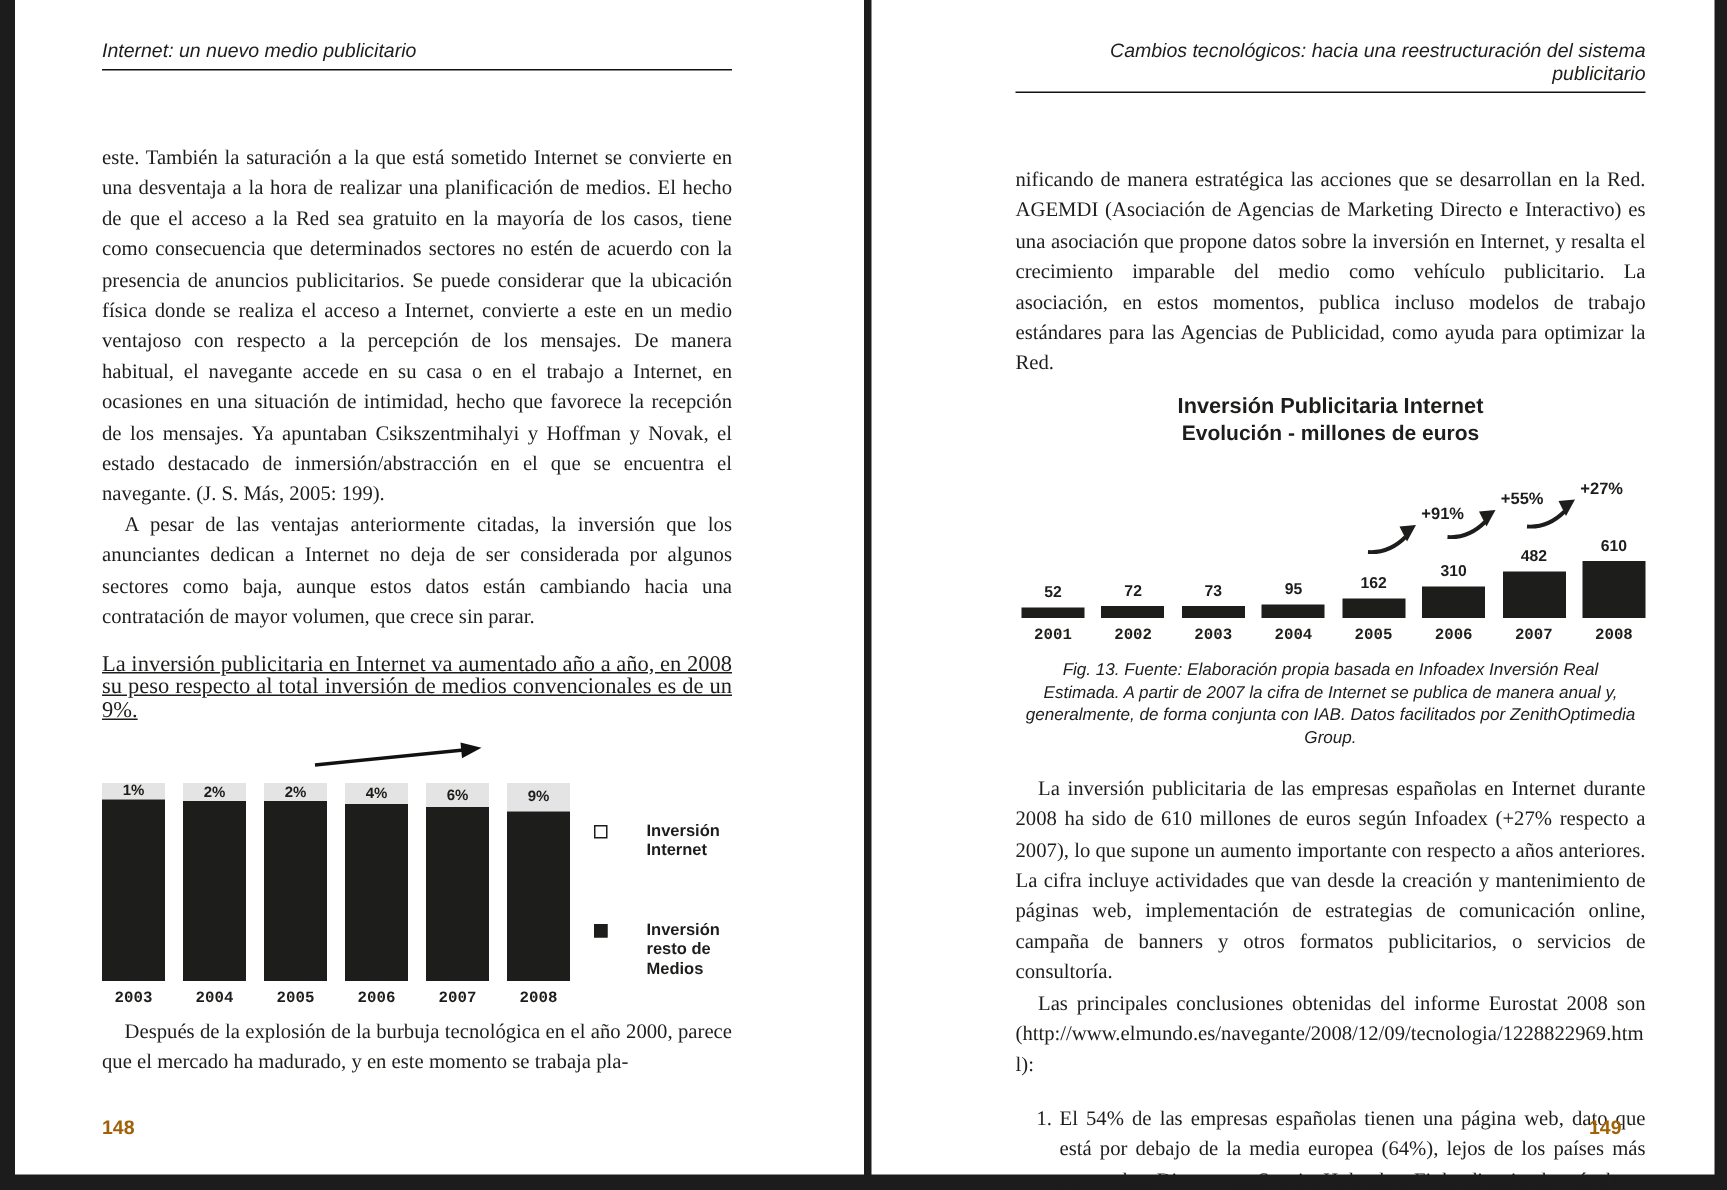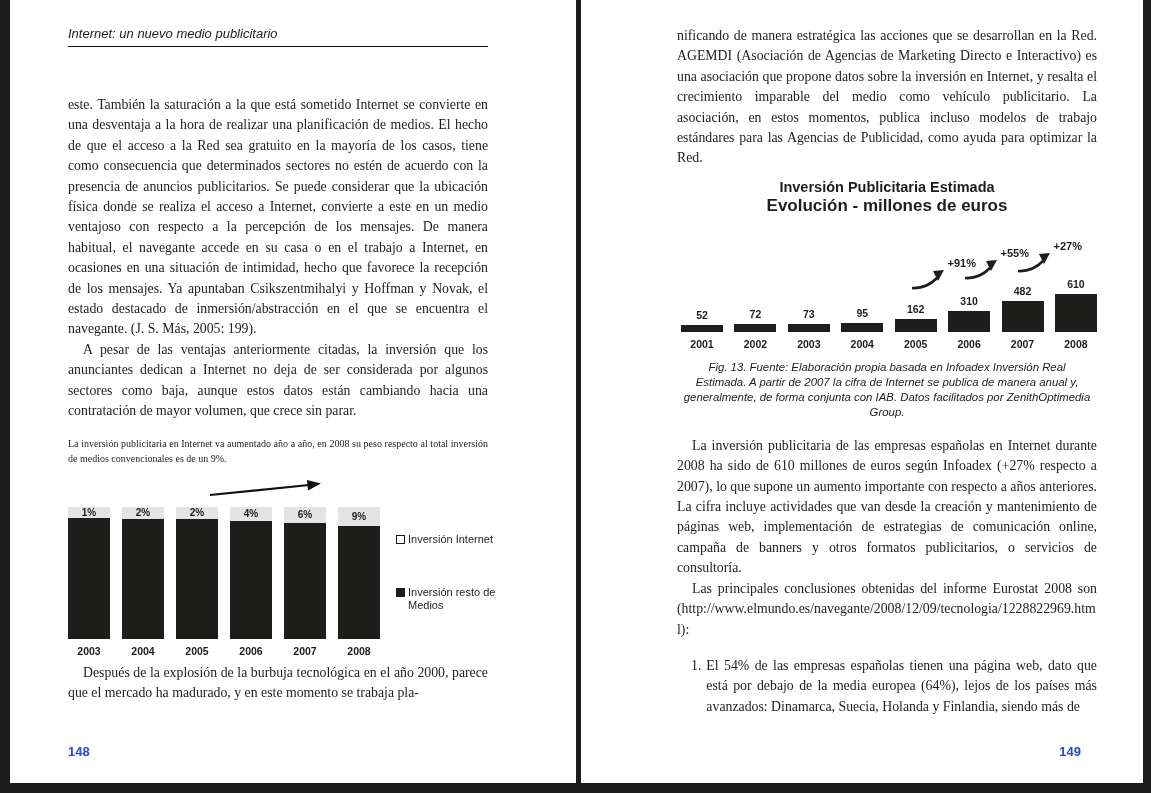--- a/index.html
+++ b/index.html
@@ -11,67 +11,67 @@
   .divider{position:absolute;top:0;left:576px;width:5px;height:783px;background:#1c1c1c;}
 
   .running-head{font-family:"Liberation Sans",sans-serif;font-style:italic;font-size:13px;
                 padding-bottom:5px;border-bottom:1.6px solid #111;margin-bottom:48px;}
   .running-head.rh-right{text-align:right;}
 
   .body{font-size:13.8px;line-height:20.4px;text-align:justify;margin:0;}
   .indent{text-indent:15px;}
   .breaky{overflow-wrap:anywhere;}
 
-  .small-note{font-size:10px;line-height:15.5px;text-align:justify;margin:14px 0 10px 0;}
+  .small-note{font-size:15px;line-height:15.5px;text-align:justify;margin:14px 0 10px 0;text-decoration:underline;}
 
   .caption{font-family:"Liberation Sans",sans-serif;font-style:italic;font-size:11.4px;
            line-height:15px;text-align:center;margin:10px 6px 16px 6px;}
 
   
   .fig12{display:flex;margin-top:4px;height:186px;}
   .f12-barswrap{position:relative;width:312px;padding-top:30px;flex:none;}
   .trend-arrow{position:absolute;left:140px;top:2px;width:114px;height:20px;}
   .f12-bars{display:flex;justify-content:space-between;}
   .f12col{width:42px;display:flex;flex-direction:column;align-items:center;}
   .f12stack{width:42px;display:flex;flex-direction:column;}
   .f12cap{background:#e4e4e4;font-family:"Liberation Sans",sans-serif;font-weight:bold;
           font-size:10px;display:flex;align-items:center;justify-content:center;}
   .f12body{background:#1d1d1b;}
-  .f12year,.f13year{font-family:Liberation Sans, sans-serif;font-weight:bold;font-size:10.5px;
+  .f12year,.f13year{font-family:Liberation Mono, monospace;font-weight:bold;font-size:10.5px;
           margin-top:6px;}
   .f12-legend{display:flex;flex-direction:column;gap:40px;padding:56px 0 0 16px;}
-  .legitem{display:flex;gap:3px;font-family:"Liberation Sans",sans-serif;font-size:11px;
-           line-height:13px;align-items:flex-start;width:108px;}
+  .legitem{display:flex;gap:26px;font-family:"Liberation Sans",sans-serif;font-size:11px;
+           line-height:13px;align-items:flex-start;width:108px;font-weight:bold;}
   .sw{width:7px;height:7px;flex:none;margin-top:2px;}
   .sw-light{background:#ffffff;border:1.4px solid #1d1d1b;}
   .sw-dark{background:#1d1d1b;border:1.4px solid #1d1d1b;}
 
   
   .chart-title{font-family:"Liberation Sans",sans-serif;font-weight:bold;font-size:14.5px;
                text-align:center;margin-top:10px;}
-  .chart-subtitle{font-family:"Liberation Sans",sans-serif;font-weight:bold;font-size:17px;
+  .chart-subtitle{font-family:"Liberation Sans",sans-serif;font-weight:bold;font-size:14px;
                text-align:center;margin-top:1px;}
   .fig13{position:relative;height:132px;margin-top:2px;}
   .f13-bars{position:absolute;left:0;bottom:0;width:424px;display:flex;
             justify-content:space-between;}
   .f13col{width:50px;display:flex;flex-direction:column;align-items:center;justify-content:flex-end;}
   .f13val{font-family:"Liberation Sans",sans-serif;font-weight:bold;font-size:10.5px;margin-bottom:4px;}
   .f13bar{width:42px;background:#1d1d1b;}
   .ann{position:absolute;width:66px;display:flex;flex-direction:column;}
   .annlbl{font-family:"Liberation Sans",sans-serif;font-weight:bold;font-size:11px;
           align-self:flex-end;}
   .annarrow{align-self:flex-start;height:22px;}
 
   .list-row{display:flex;gap:5px;font-size:13.8px;line-height:20.4px;margin-top:16px;
             padding-left:14px;}
   .list-num{flex:none;}
   .list-text{text-align:justify;}
 
   .pagenum{position:absolute;bottom:24px;font-family:"Liberation Sans",sans-serif;
-           font-size:13px;font-weight:bold;color:#1d4ed8;}
+           font-size:13px;font-weight:bold;color:#a16207;}
   .pn-left{left:58px;}
   .pn-right{right:62px;}
 </style>
 </head>
 <body>
 
 <div class="stage">
 
   <div class="page page-left">
     <div class="running-head">
@@ -150,24 +150,27 @@
 
 
     <p class="body indent">Después de la explosión de la burbuja tecnológica en el año 2000, parece que el mercado ha madurado, y en este momento se trabaja pla-</p>
 
     <div class="pagenum pn-left">148</div>
   </div>
 
   <div class="divider"></div>
 
   <div class="page page-right">
+    <div class="running-head rh-right">
+      <span>Cambios tecnológicos: hacia una reestructuración del sistema publicitario</span>
+    </div>
 
     <p class="body">nificando de manera estratégica las acciones que se desarrollan en la Red. AGEMDI (Asociación de Agencias de Marketing Directo e Interactivo) es una asociación que propone datos sobre la inversión en Internet, y resalta el crecimiento imparable del medio como vehículo publicitario. La asociación, en estos momentos, publica incluso modelos de trabajo estándares para las Agencias de Publicidad, como ayuda para optimizar la Red.</p>
 
-    <div class="chart-title">Inversión Publicitaria Estimada</div>
+    <div class="chart-title">Inversión Publicitaria Internet</div>
     <div class="chart-subtitle">Evolución - millones de euros</div>
 
     <div class="fig13">
       <div class="f13-bars">
           <div class="f13col">
             <div class="f13val">52</div>
             <div class="f13bar" style="height: 7px; background: rgb(29, 29, 27);"></div>
             <div class="f13year">2001</div>
           </div>
           <div class="f13col">

